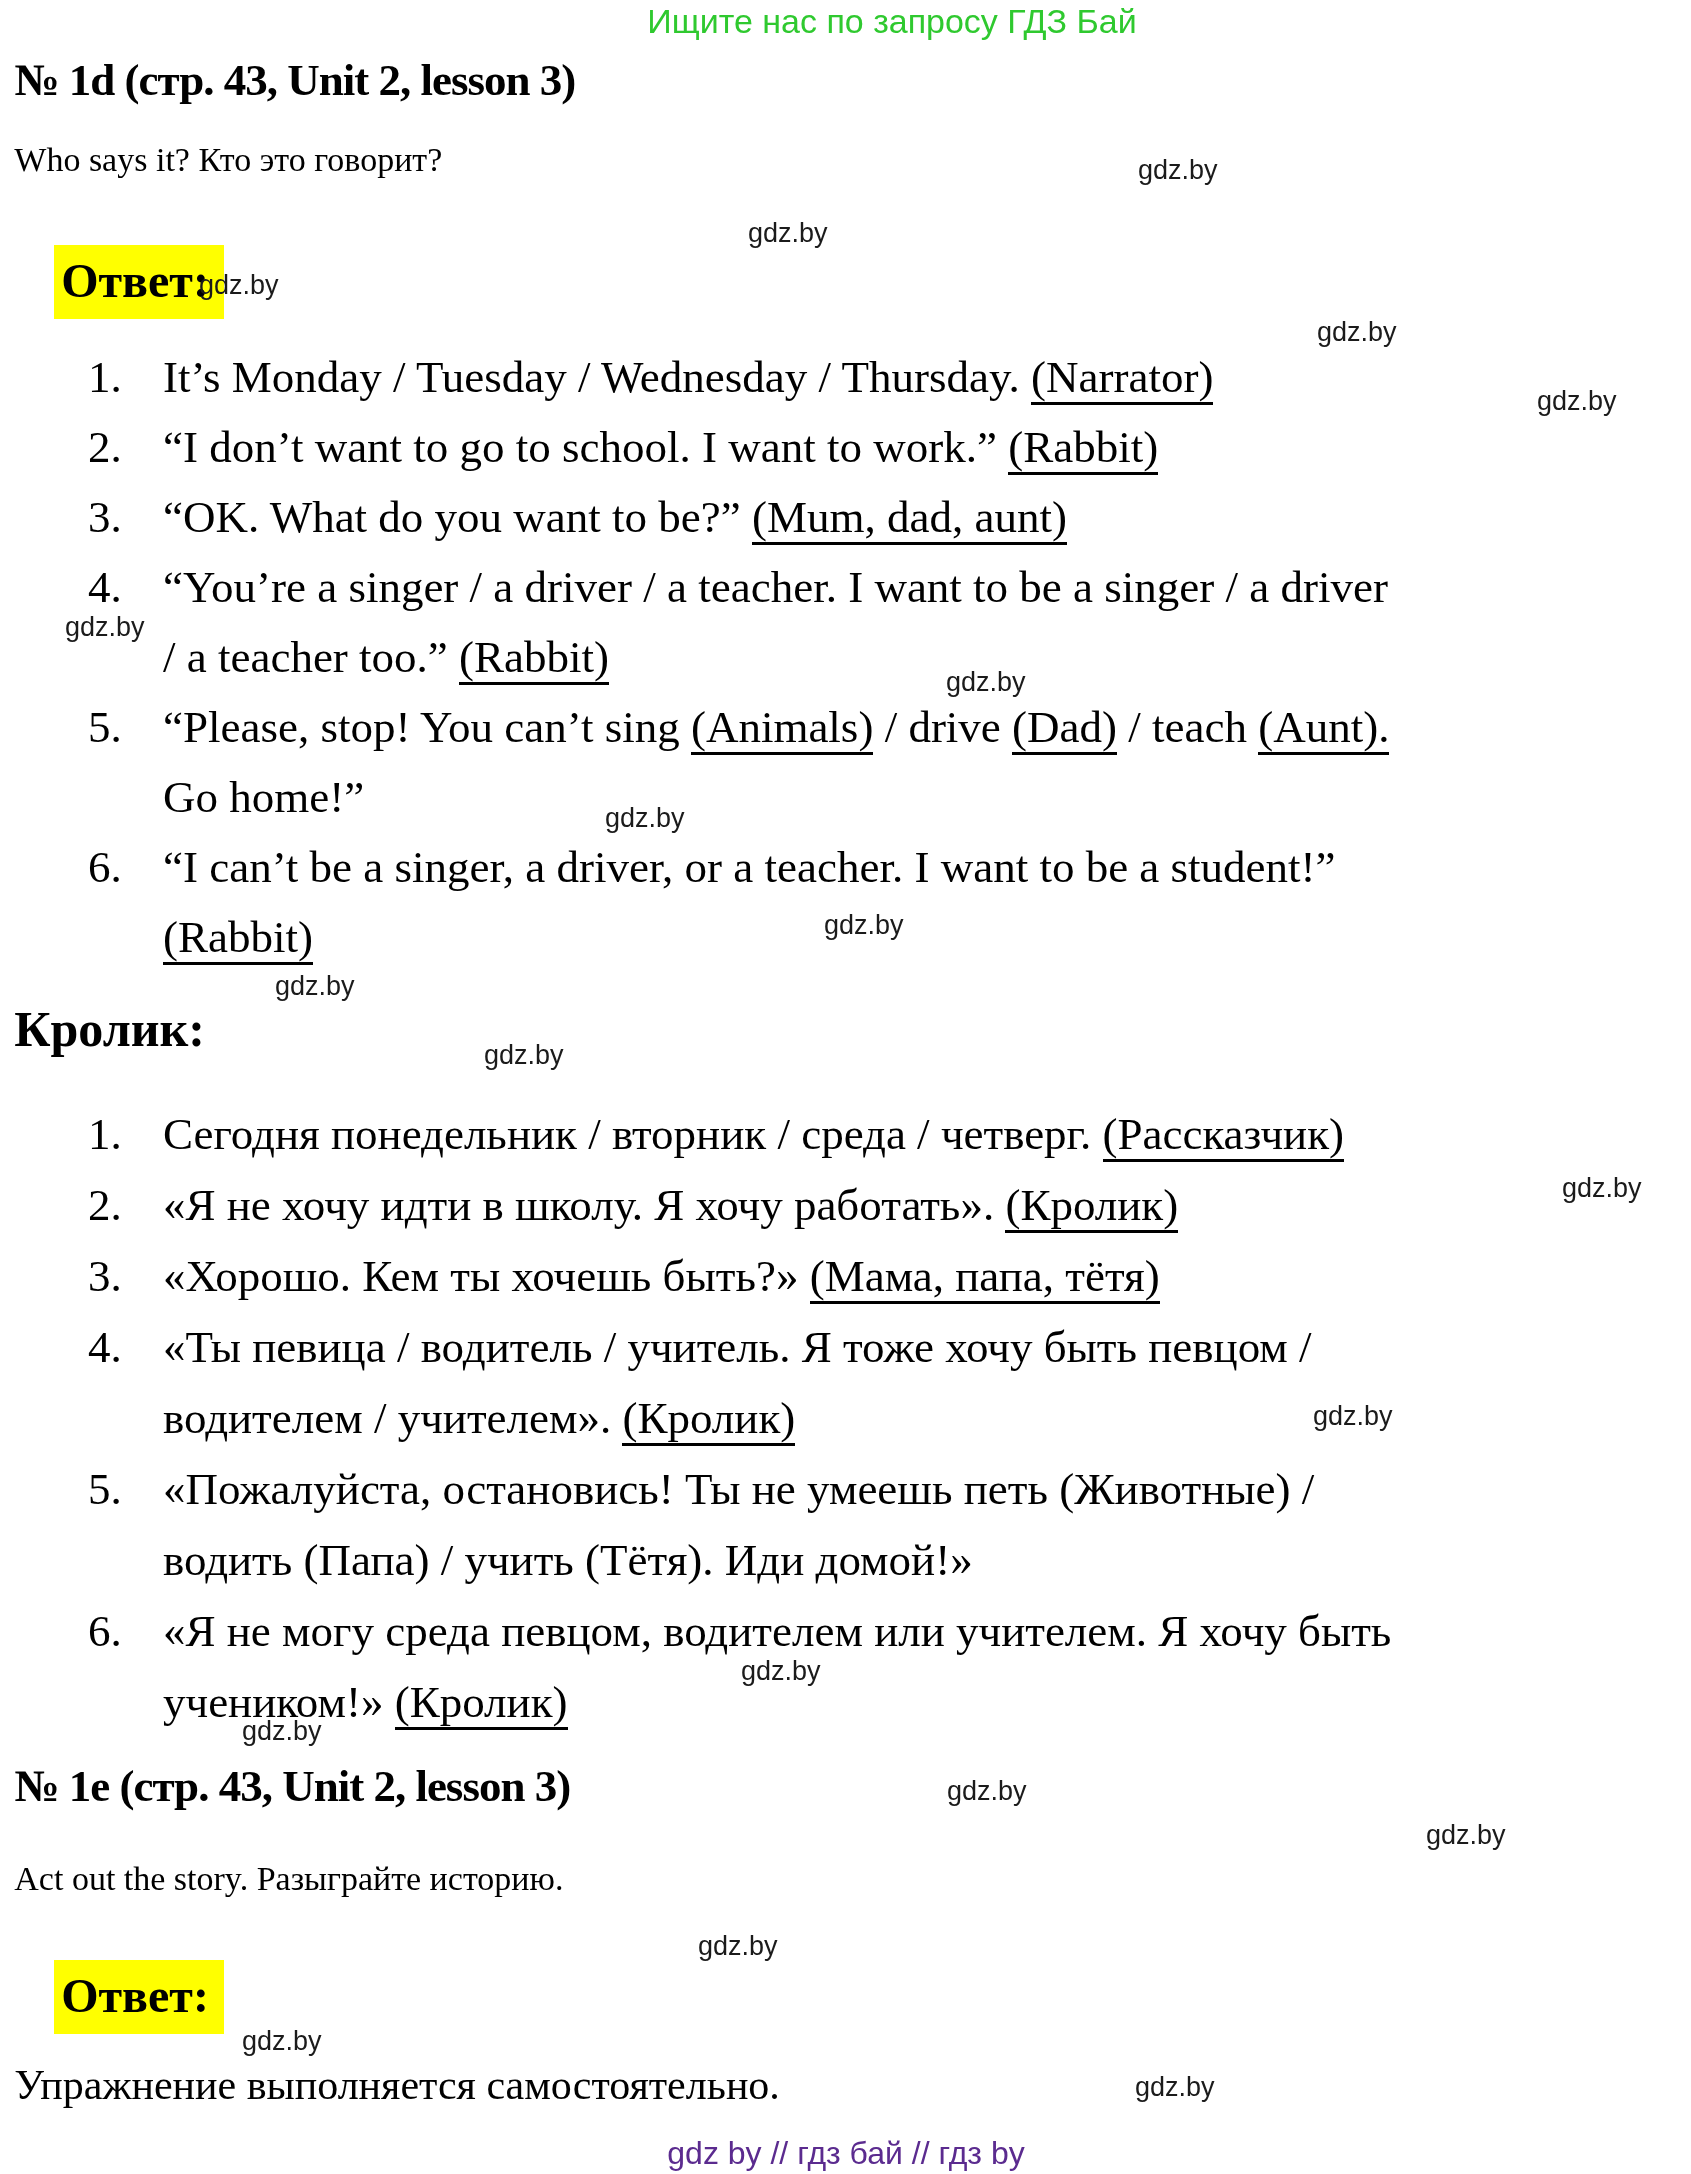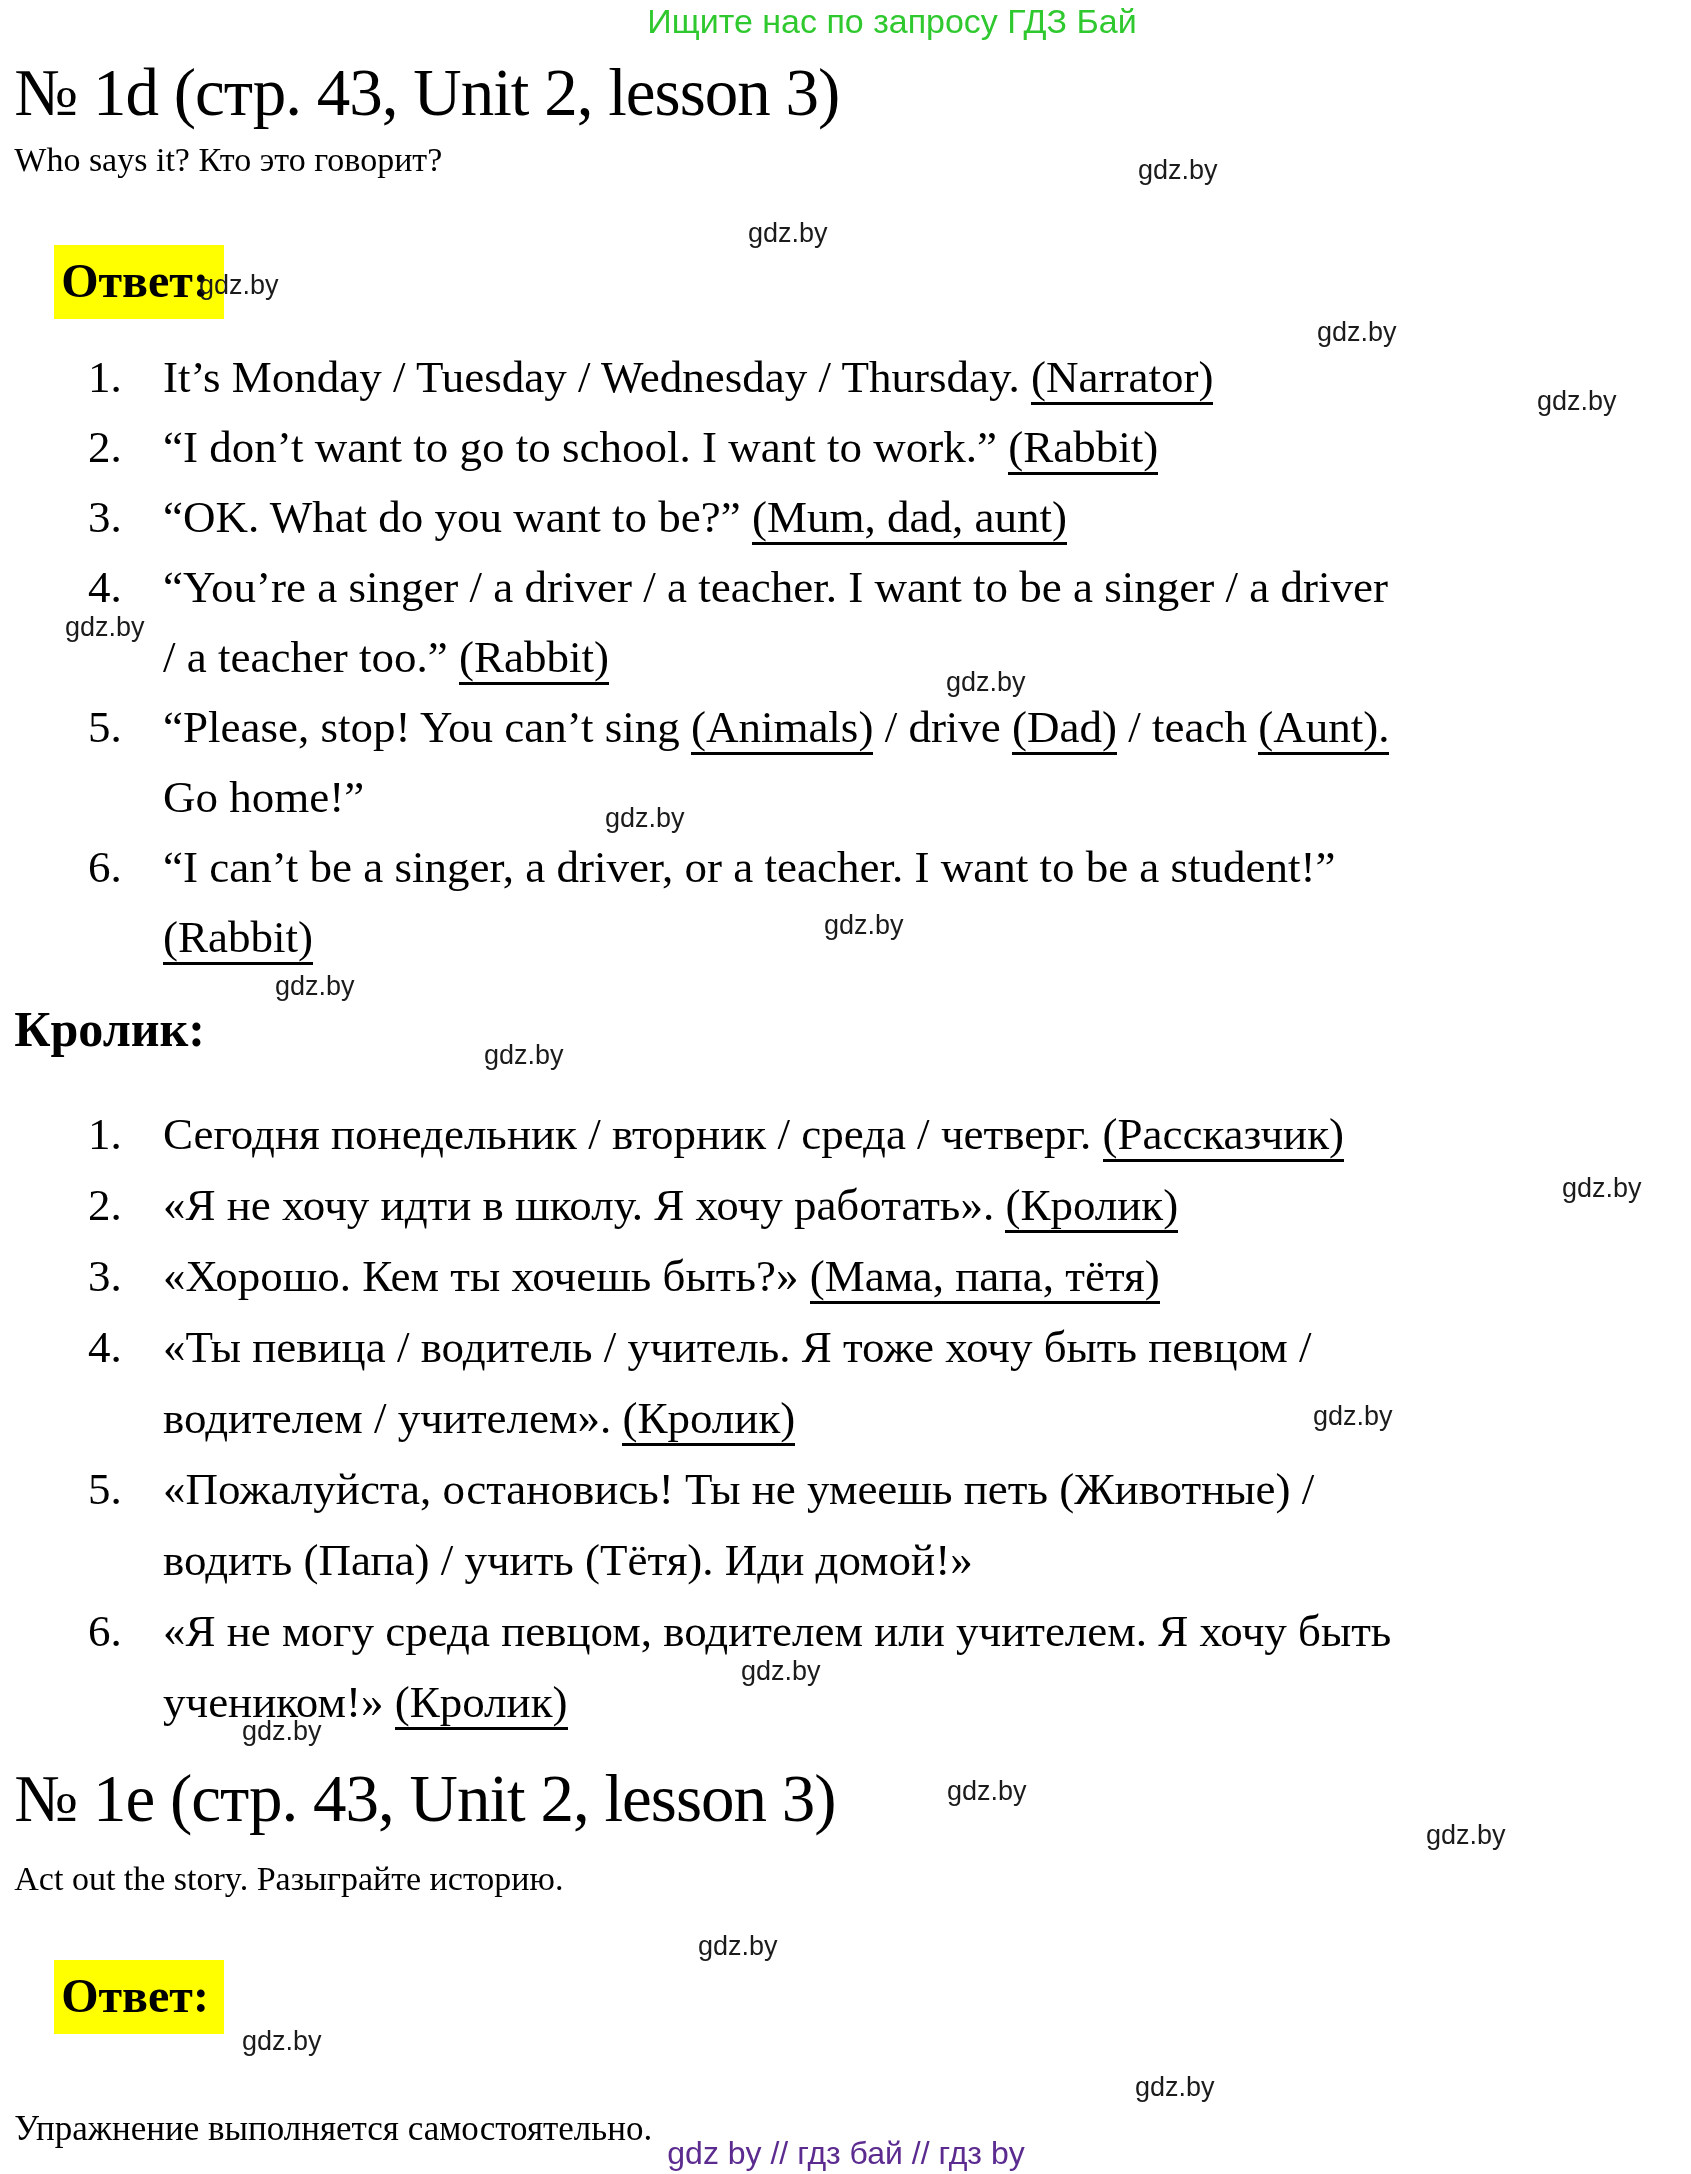--- a/index.html
+++ b/index.html
@@ -4,41 +4,41 @@
 <style>
   html,body{margin:0;padding:0;background:#fff;}
   .page{
     position:relative;width:1692px;height:2175px;background:#ffffff;
     font-family:"Liberation Serif",serif;color:#000;overflow:hidden;
   }
   .promo-top{
     position:absolute;top:1.9px;left:0;width:100%;text-align:center;
     font-family:"Liberation Sans",sans-serif;font-size:34px;color:var(--green,#2fc92f);margin-left:46px;
   }
-  .h1{position:absolute;left:14.3px;font-size:67px;font-weight:400;letter-spacing:-1px;white-space:nowrap;}
+  .h1{position:absolute;left:14.3px;font-size:45px;font-weight:700;letter-spacing:-1px;white-space:nowrap;}
   #h1a{top:54px}
   #h1b{top:1760px}
   .task{position:absolute;left:14.3px;font-size:34px;white-space:nowrap;}
   #task1{top:141px}
   #task2{top:1860px}
   .answer-label{
     position:absolute;left:9.6px;background:var(--yellow,#ffff00);
     font-weight:700;font-size:48px;padding:7.6px 15.3px 11.5px 7.6px;white-space:nowrap;margin-left:44px;
   }
   #ans1{top:245px}
   #ans2{top:1960px}
   .translation-label{position:absolute;left:14.3px;top:1000px;font-weight:700;font-size:50px;white-space:nowrap;}
   ol.answers{position:absolute;left:0;margin:0;padding:0;list-style:none;width:1692px;font-size:45px;}
   #ol-en{top:342px;--lh:70px;}
   #ol-ru{top:1099px;--lh:71px;}
   ol.answers li{position:relative;padding-left:163px;}
   ol.answers .num{position:absolute;left:88px;top:0;line-height:var(--lh);}
   ol.answers .line{line-height:var(--lh);height:var(--lh);white-space:nowrap;}
   ol.answers span.u{border-bottom:3.8px solid #000;}
-  .note{position:absolute;left:14.3px;top:2061px;font-size:35px;white-space:nowrap;margin-top:48px;}
+  .note{position:absolute;left:14.3px;top:2061px;font-size:42px;white-space:nowrap;}
   .promo-bottom{
     position:absolute;top:2135px;left:0;width:100%;text-align:center;
     font-family:"Liberation Sans",sans-serif;font-size:32px;color:var(--purple,#5b2b8f);
   }
   .wm{
     position:absolute;font-family:"Liberation Sans",sans-serif;font-size:27px;
     color:#1b1b1b;white-space:nowrap;
   }
 </style>
 </head>

